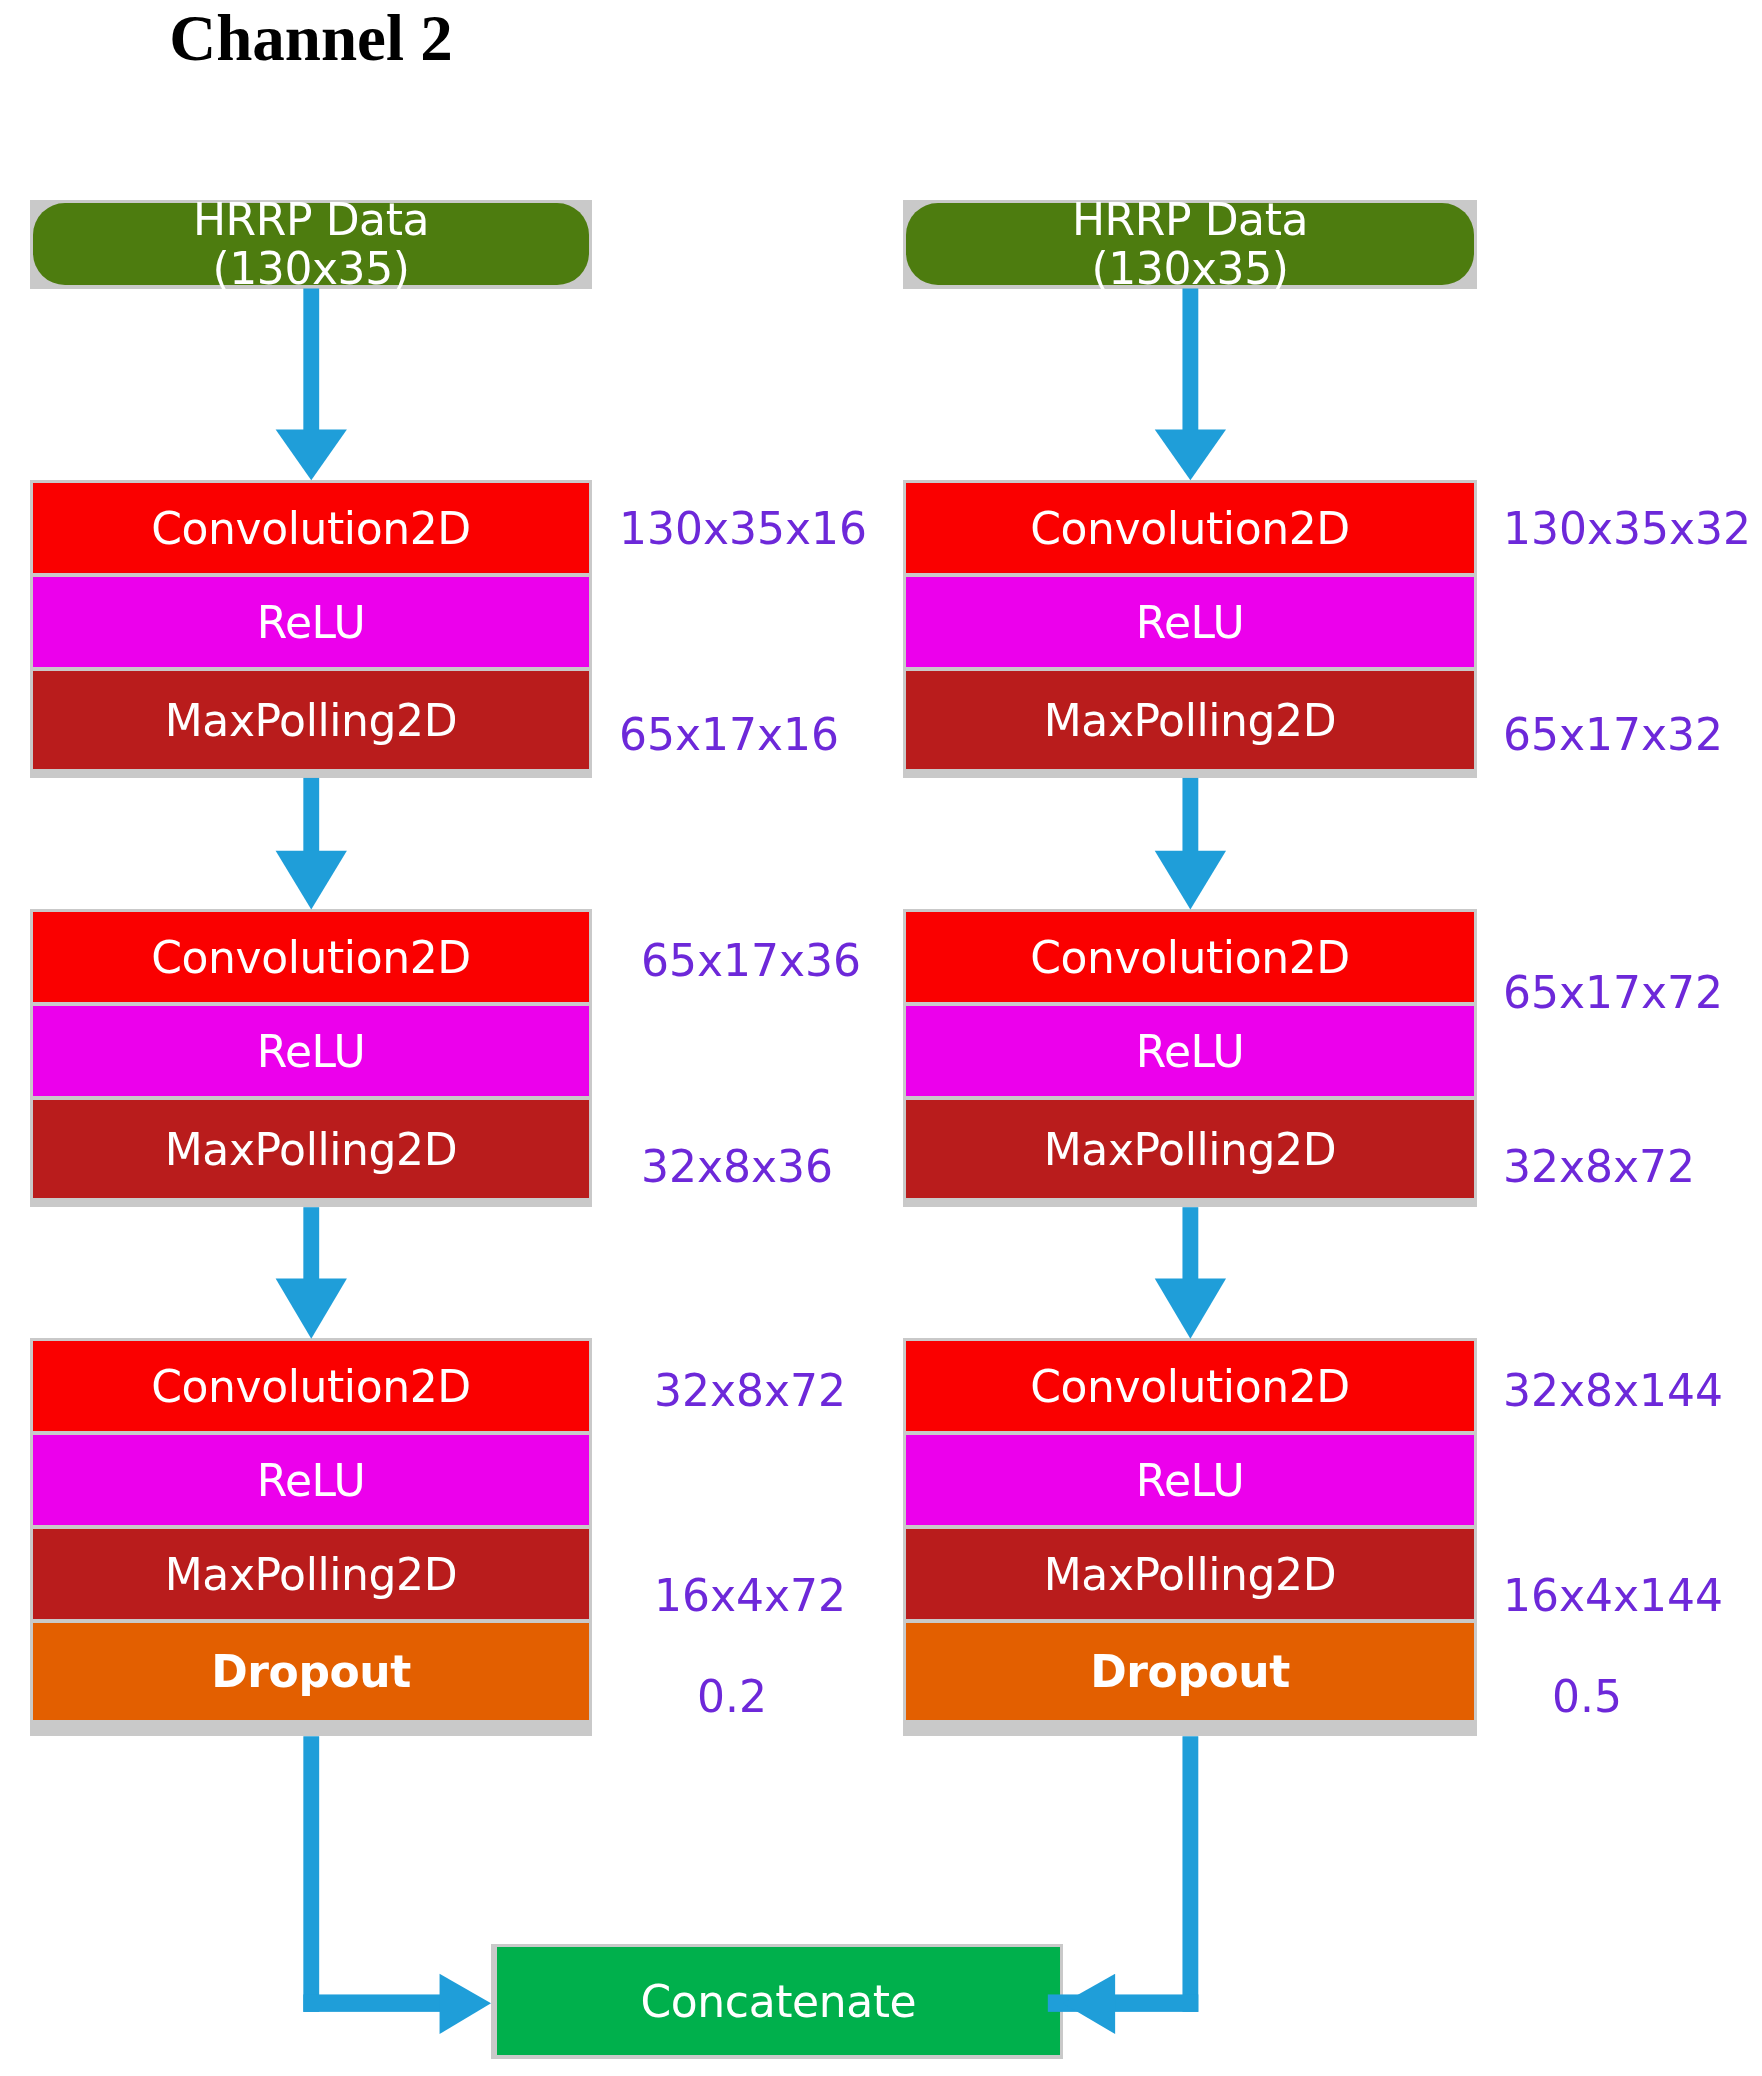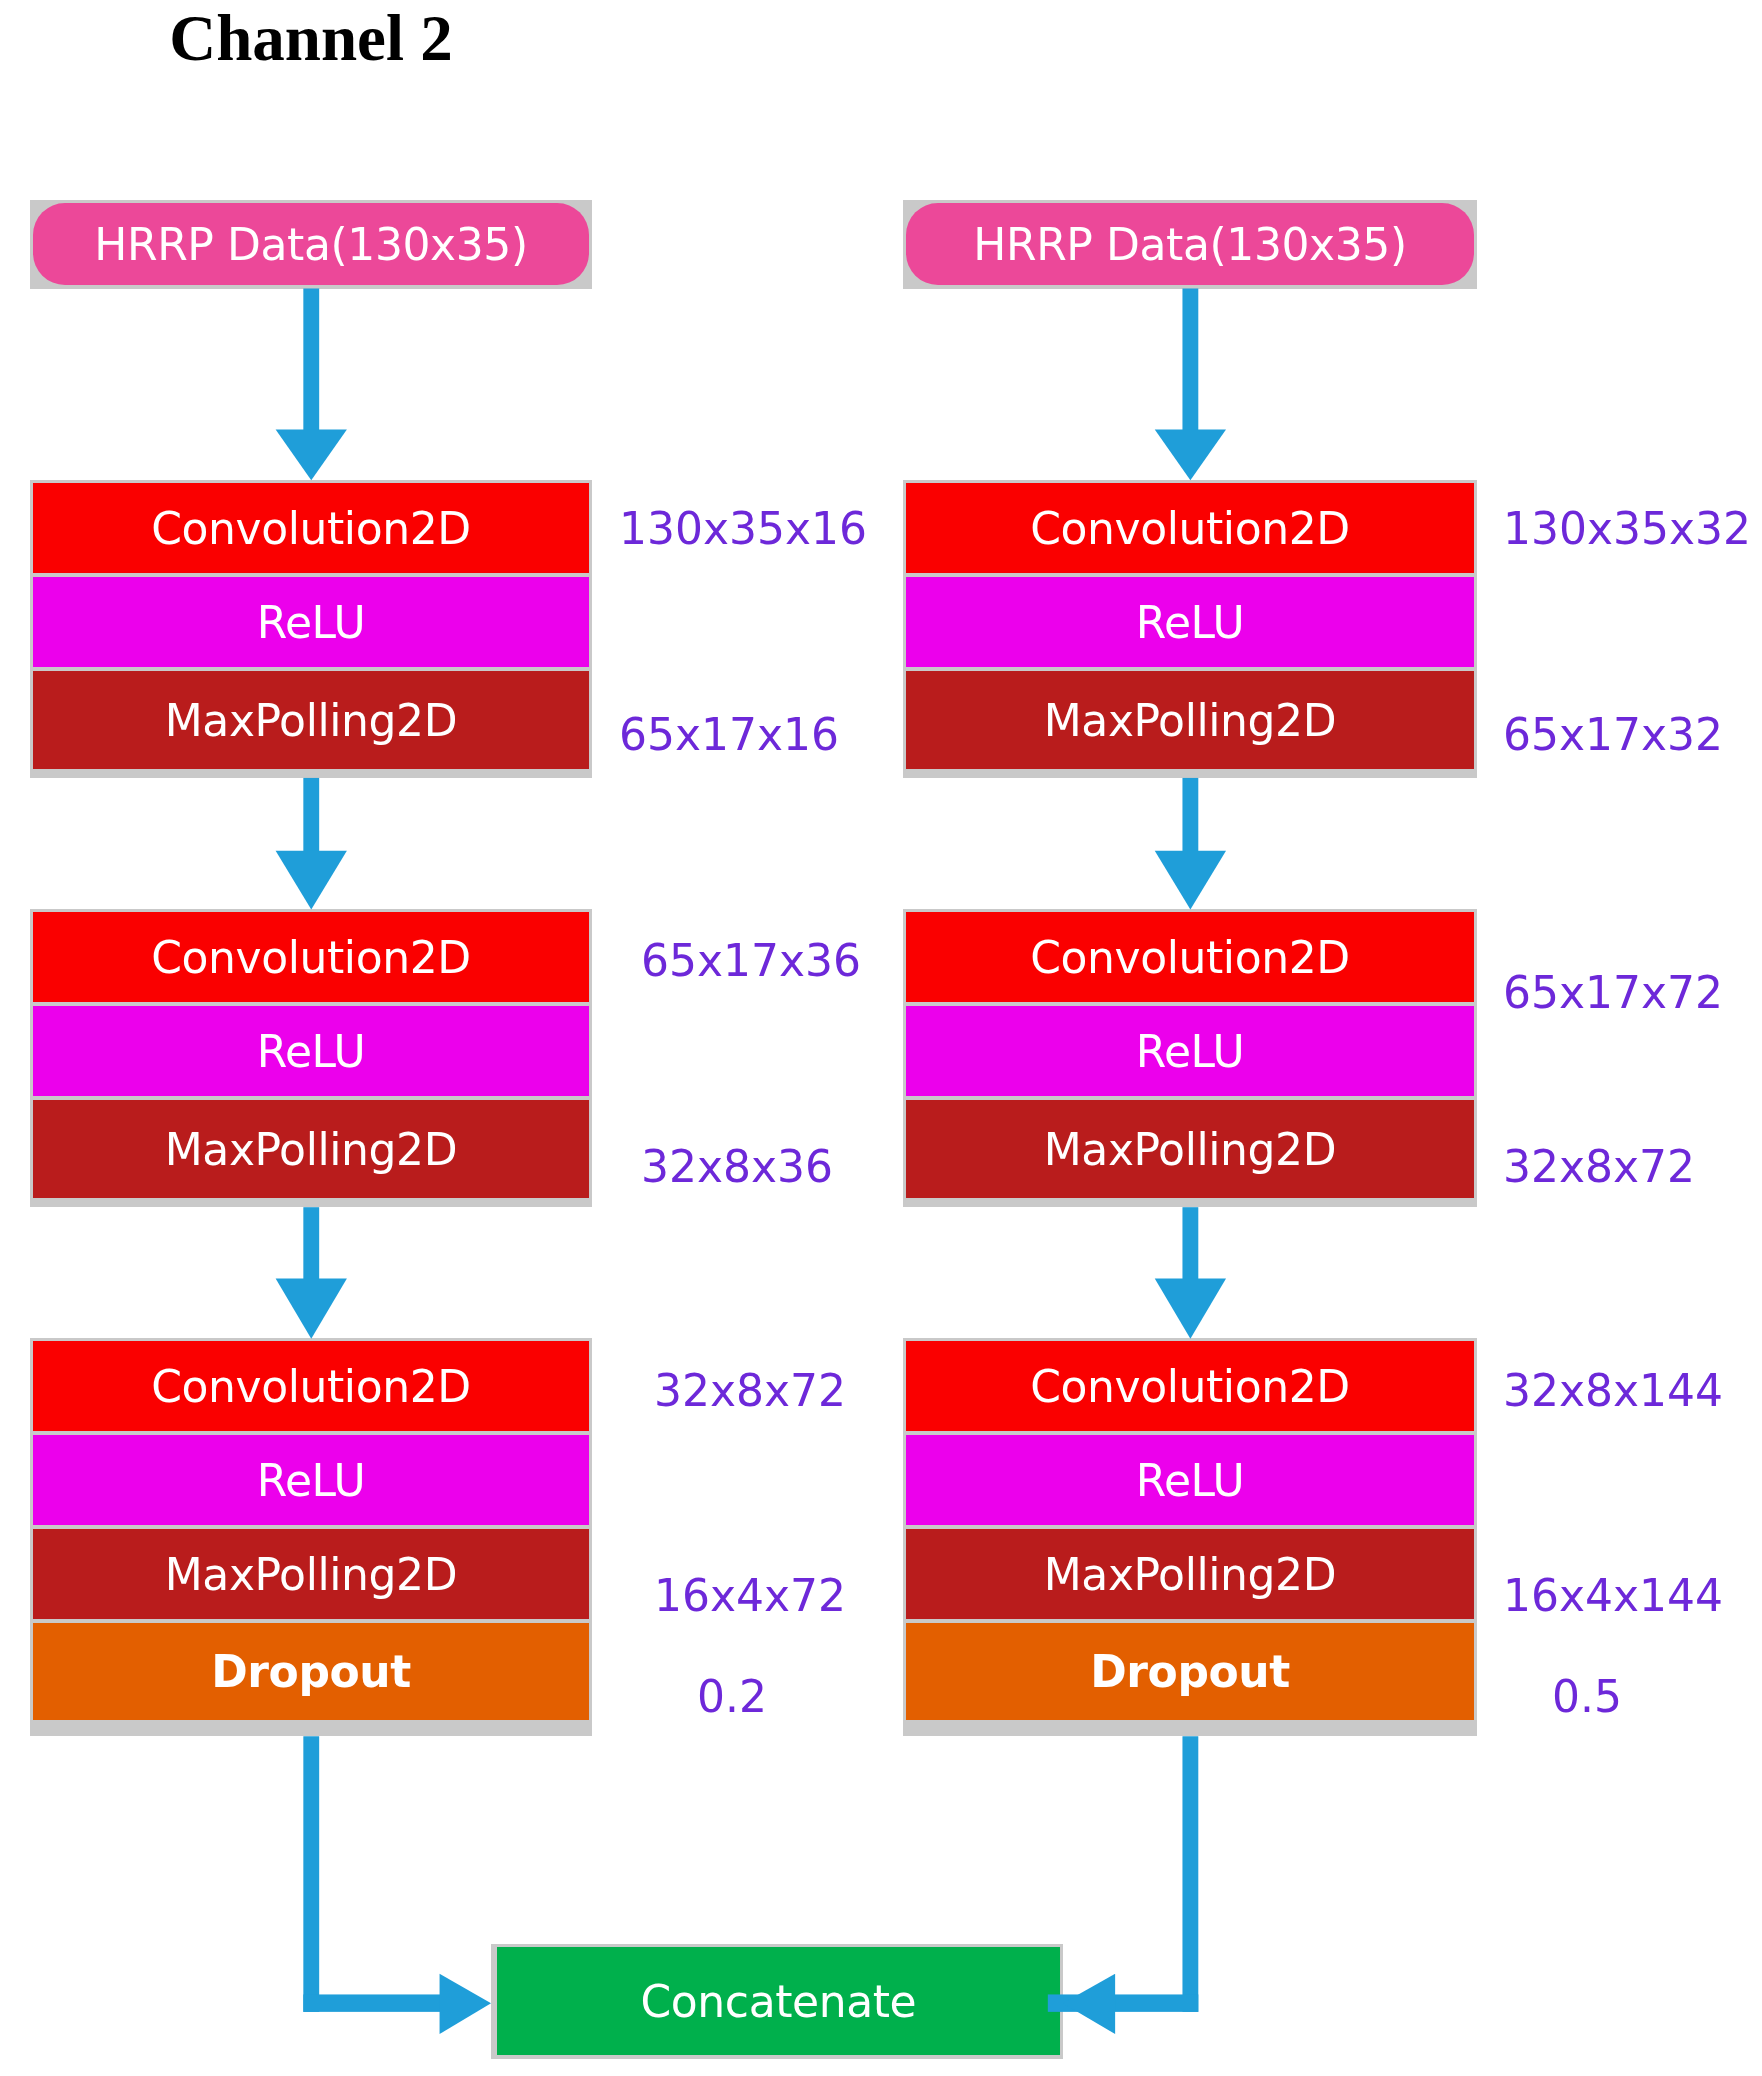--- a/index.html
+++ b/index.html
@@ -52,21 +52,21 @@
     align-items: center;
     justify-content: center;
     color: #ffffff;
     font-size: 44px;
     font-family: "DejaVu Sans", sans-serif;
     letter-spacing: -0.4px;
     white-space: nowrap;
   }
   .layer + .layer { margin-top: 4px; }
 
-  .layer.input    { background: #ec4899; flex-direction: row; line-height: 1.12; border-radius: 32px; }
+  .layer.input    { background: #4d7c0f; flex-direction: column; line-height: 1.12; border-radius: 32px; }
   .layer.conv     { background: #fa0000; }
   .layer.relu     { background: #ec00ec; }
   .layer.pool     { background: #b91c1c; }
   .layer.dropout  { background: #e35f00; font-weight: bold; }
 
   
   .annot {
     position: absolute;
     font-size: 44px;
     color: #6d28d9;

